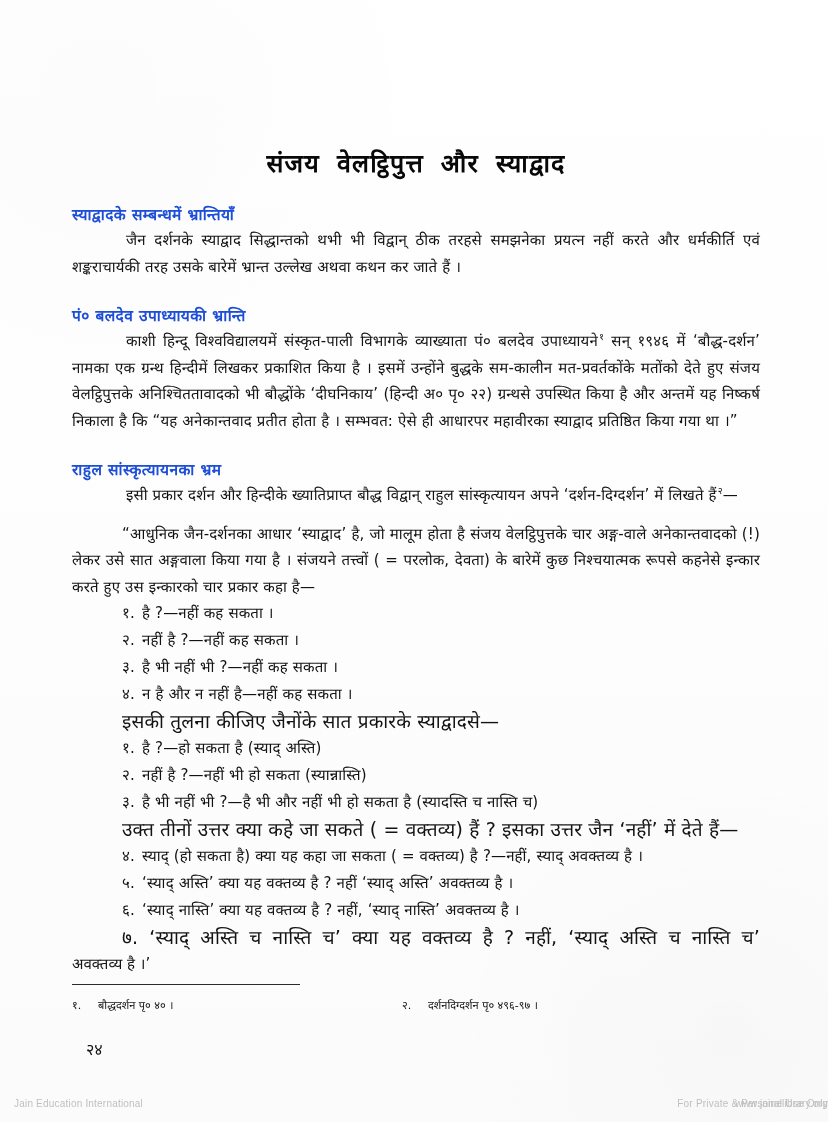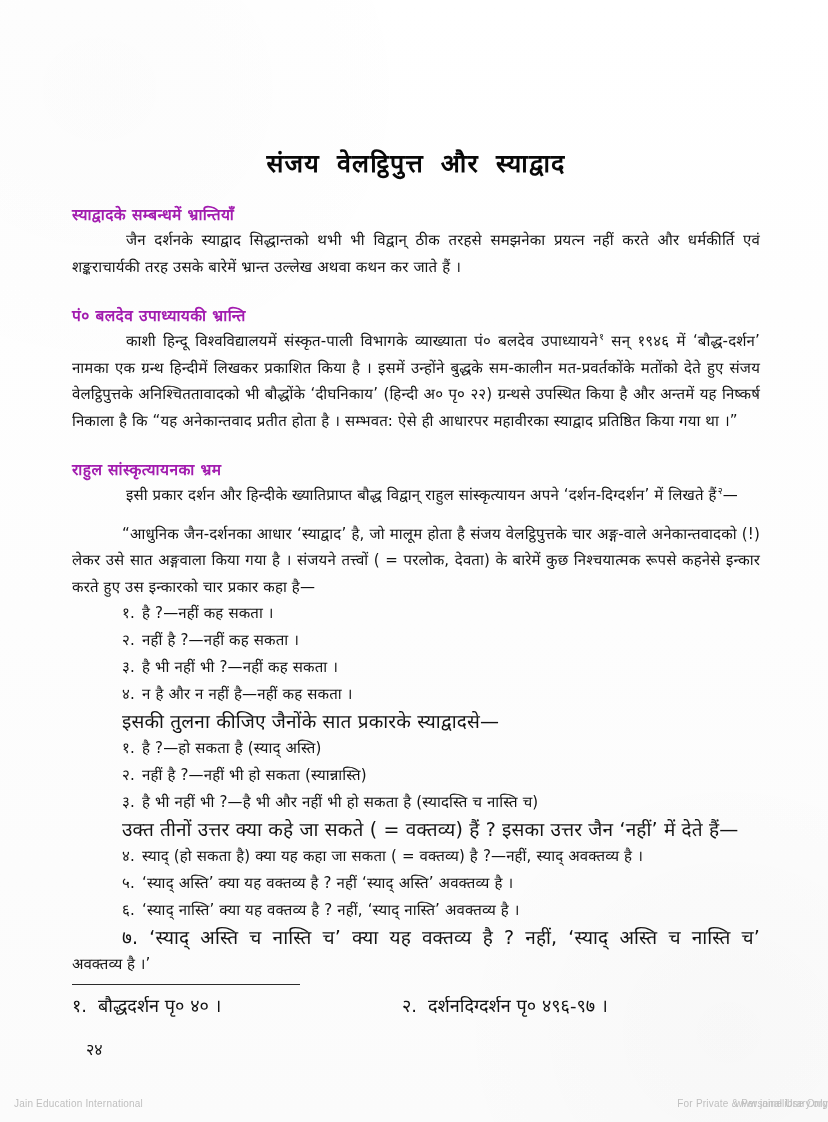--- a/index.html
+++ b/index.html
@@ -52,21 +52,21 @@
     color: #080808;
   }
 
   
   .section-heading {
     font-size: 15.5px;
     font-weight: 700;
     letter-spacing: 0.4px;
     margin-top: 24px;
     margin-bottom: 2px;
-    color: #a21caf;
+    color: #1d4ed8;
   }
 
   
   .para {
     font-size: 15px;
     line-height: 26.5px;
     text-align: justify;
     text-justify: inter-word;
     text-align-last: left;
     margin: 0;
@@ -138,21 +138,21 @@
     top: 984px;
     width: 228px;
     height: 1px;
     background: #2b2b2b;
   }
   .footnotes {
     position: absolute;
     left: 72px;
     top: 996px;
     width: 688px;
-    font-size: 18px;
+    font-size: 11px;
     line-height: 20px;
     color: #121212;
   }
   .footnotes .fn-row {
     display: flex;
   }
   .fn-left {
     width: 330px;
     white-space: nowrap;
   }

